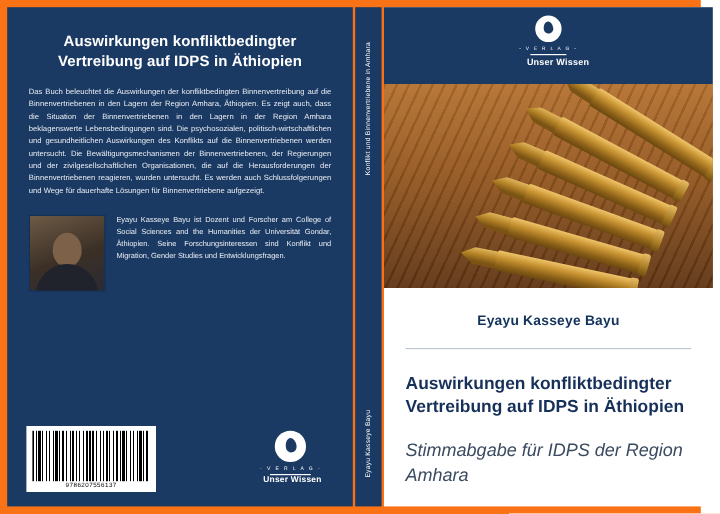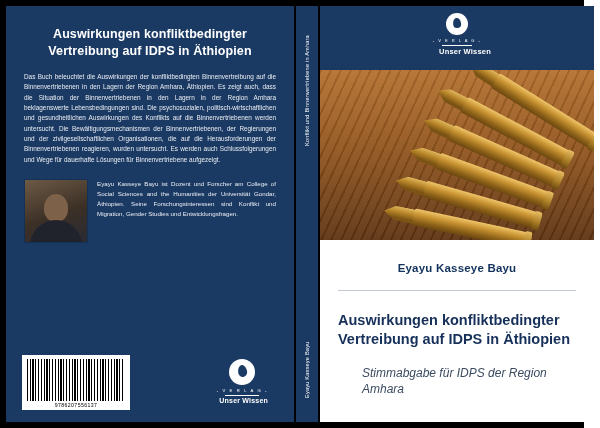--- a/index.html
+++ b/index.html
@@ -10,21 +10,21 @@
   body {
     width: 600px;
     height: 428px;
     font-family: "Liberation Sans", sans-serif;
     overflow: hidden;
   }
   .cover-wrap {
     position: relative;
     width: 584px;
     height: 428px;
-    background: #000000;
+    background: #f97316;
   }
 
   
   .back-cover {
     position: absolute;
     left: 6px;
     top: 6px;
     width: 288px;
     height: 416px;
     background: #1b3a63;
@@ -287,25 +287,24 @@
     margin: 16px 0 20px 0;
   }
   .front-title {
     font-size: 14.5px;
     font-weight: bold;
     color: #16305a;
     line-height: 1.3;
     margin: 0 0 16px 0;
   }
   .front-subtitle {
-    font-size: 12px;
+    font-size: 15px;
     font-style: italic;
     color: #3a4a60;
     line-height: 1.4;
-    margin-left: 24px;
   }
 </style>
 </head>
 <body>
 
 <div class="cover-wrap">
 
   <div class="back-cover">
     <div class="back-title">Auswirkungen konfliktbedingter Vertreibung auf IDPS in Äthiopien</div>
     <div class="back-blurb">Das Buch beleuchtet die Auswirkungen der konfliktbedingten Binnenvertreibung auf die Binnenvertriebenen in den Lagern der Region Amhara, Äthiopien. Es zeigt auch, dass die Situation der Binnenvertriebenen in den Lagern in der Region Amhara beklagenswerte Lebensbedingungen sind. Die psychosozialen, politisch-wirtschaftlichen und gesundheitlichen Auswirkungen des Konflikts auf die Binnenvertriebenen werden untersucht. Die Bewältigungsmechanismen der Binnenvertriebenen, der Regierungen und der zivilgesellschaftlichen Organisationen, die auf die Herausforderungen der Binnenvertriebenen reagieren, wurden untersucht. Es werden auch Schlussfolgerungen und Wege für dauerhafte Lösungen für Binnenvertriebene aufgezeigt.</div>

